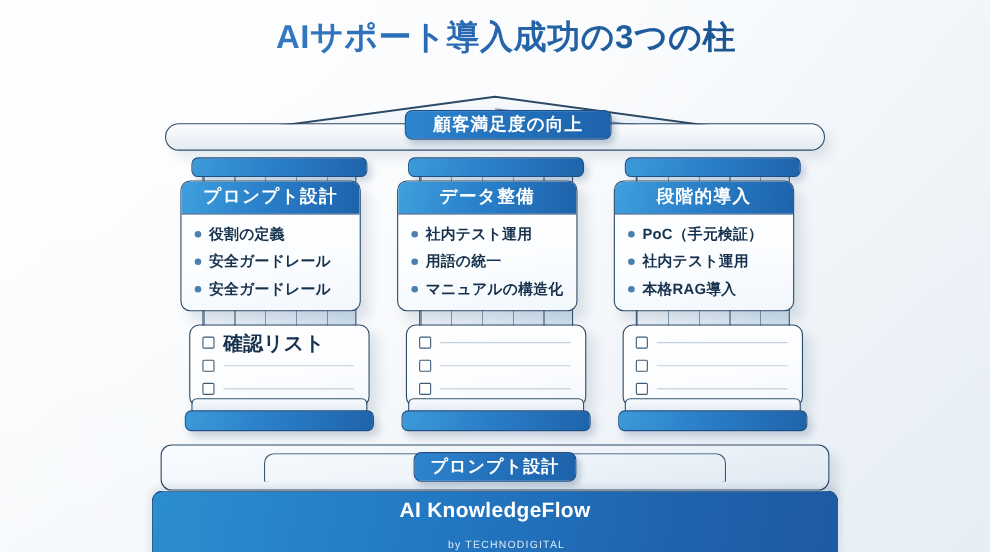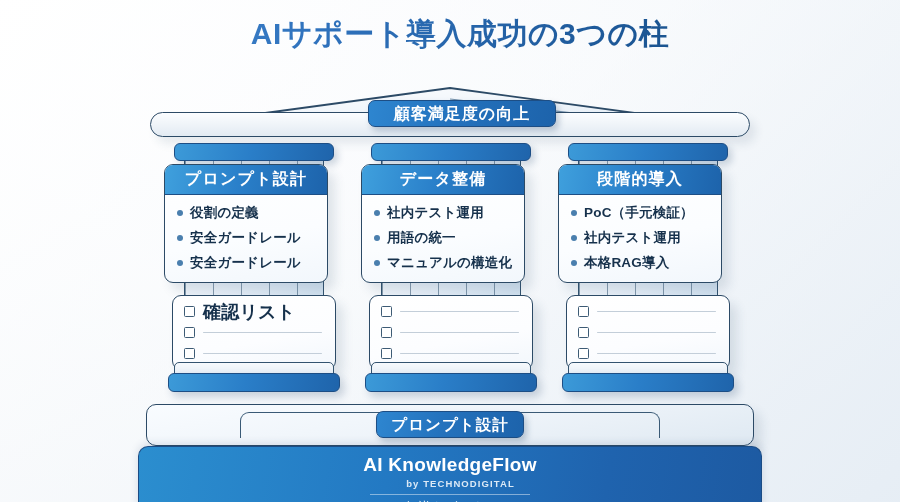--- a/index.html
+++ b/index.html
@@ -300,24 +300,24 @@
   .brand-name {
     font-size: 19px;
     font-weight: bold;
     color: #ffffff;
     letter-spacing: 0.3px;
     line-height: 1.1;
     text-align: center;
   }
   .brand-sub {
     font-size: 9.5px;
-    font-weight: bold;
+    font-weight: normal;
     color: #dbe9f6;
     letter-spacing: 1.1px;
-    margin-top: 2px;
+    margin-top: 14px;
     padding-left: 21px;
   }
   .brand-rule {
     width: 160px;
     height: 1px;
     background: rgba(255,255,255,0.45);
     margin: 5px auto 4px auto;
   }
   .brand-tag {
     font-size: 12.5px;

